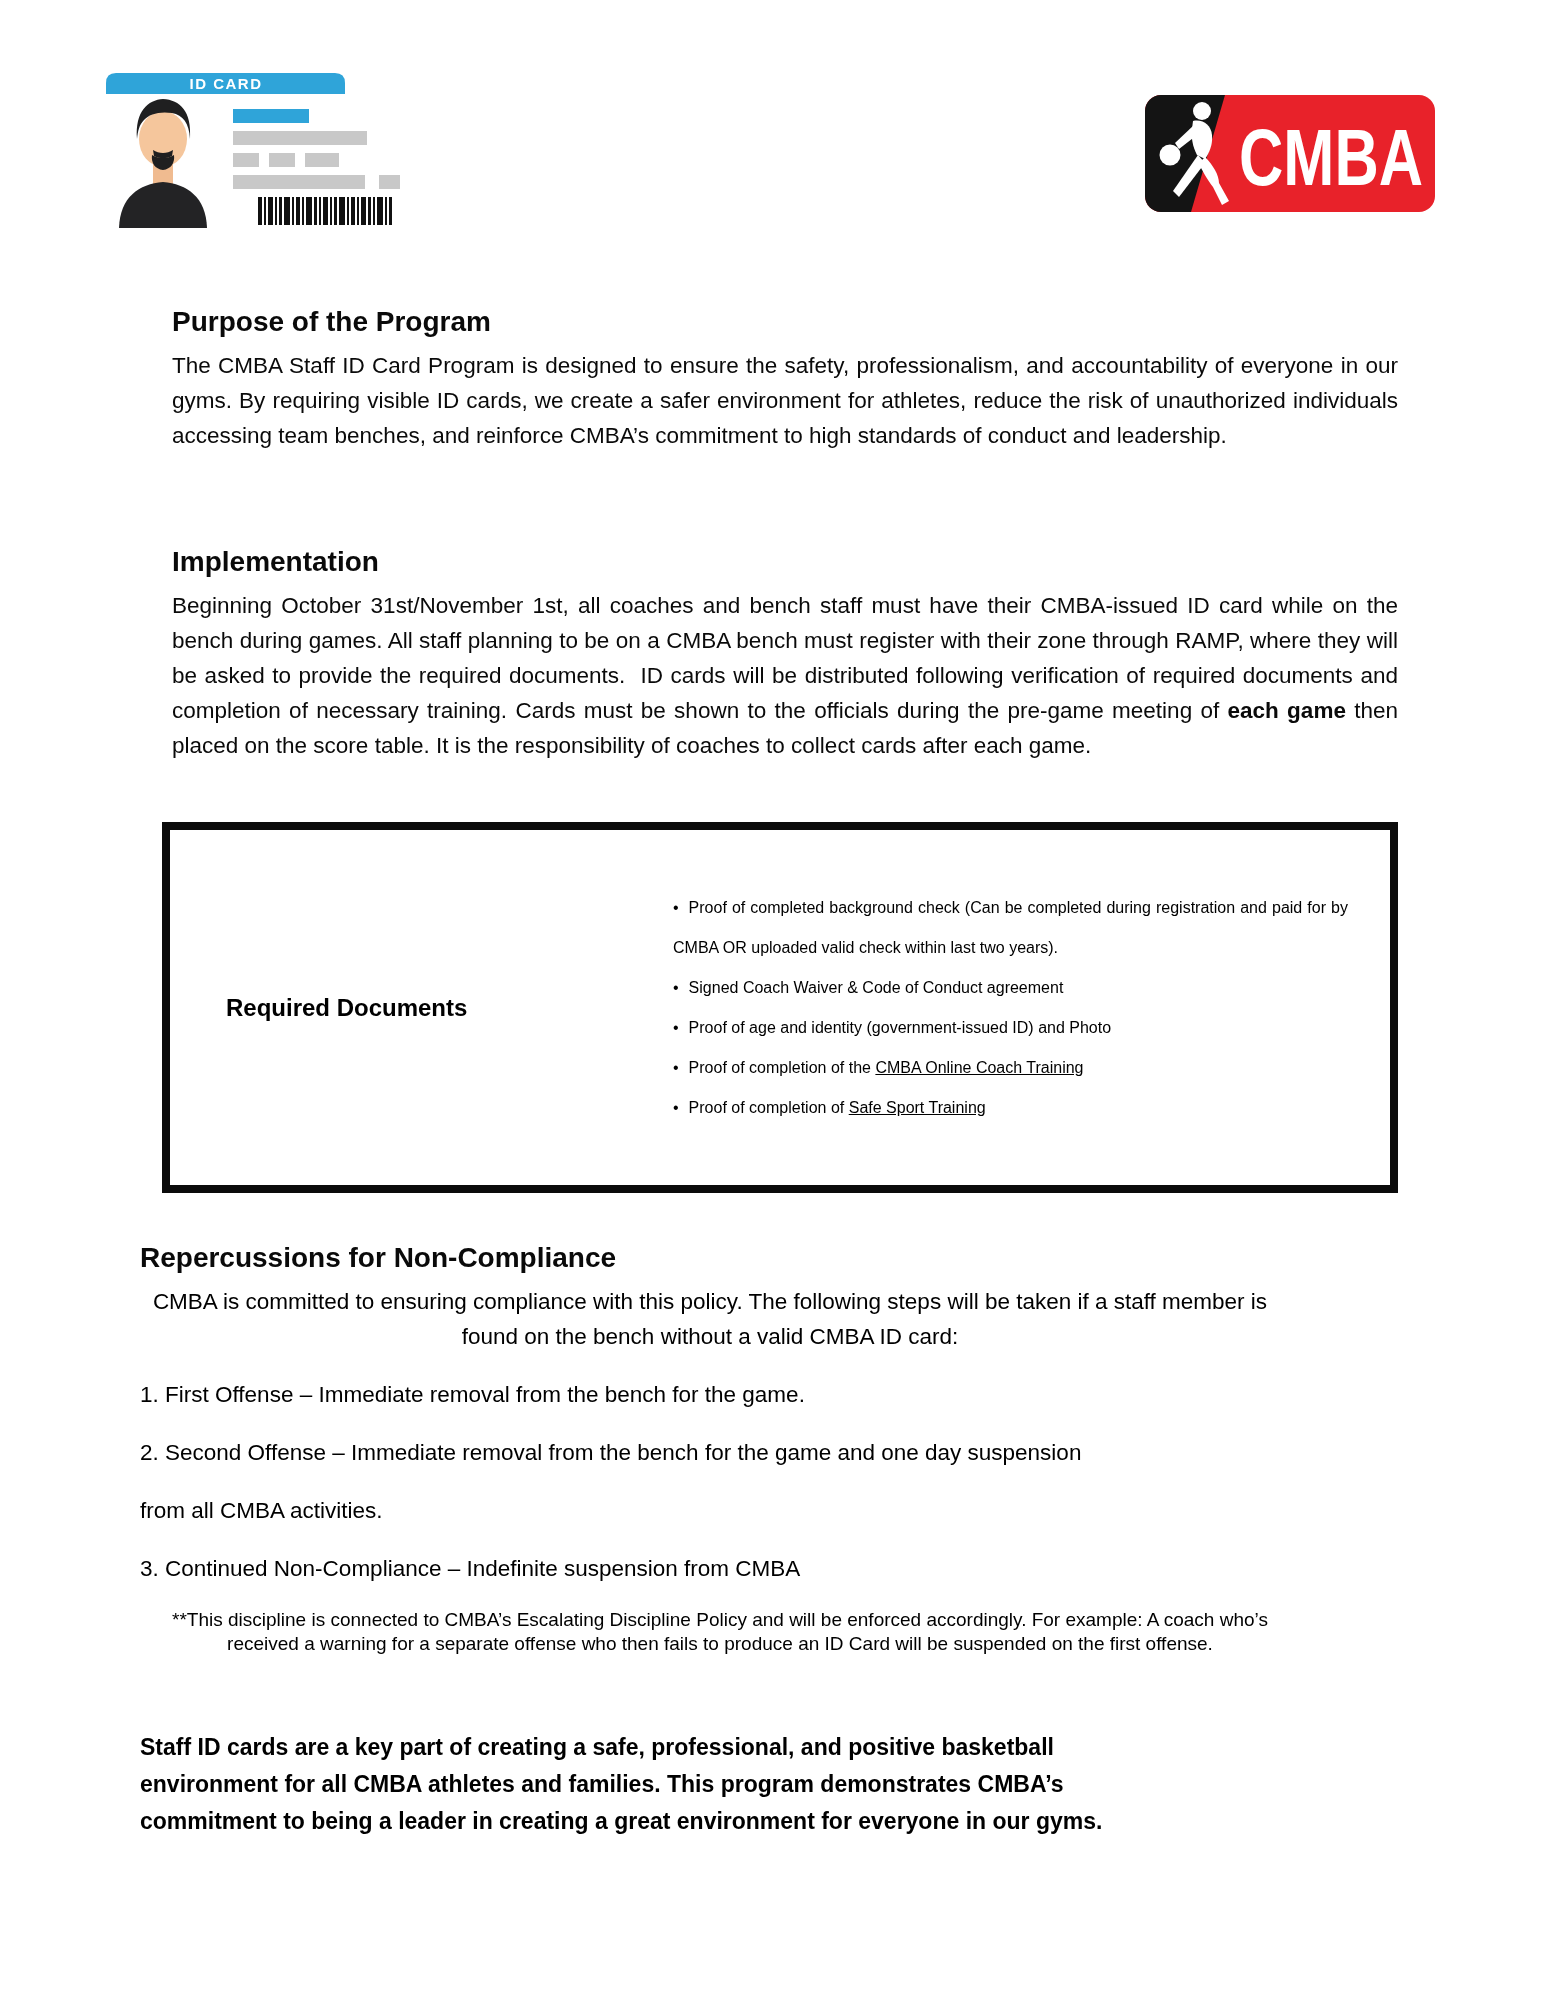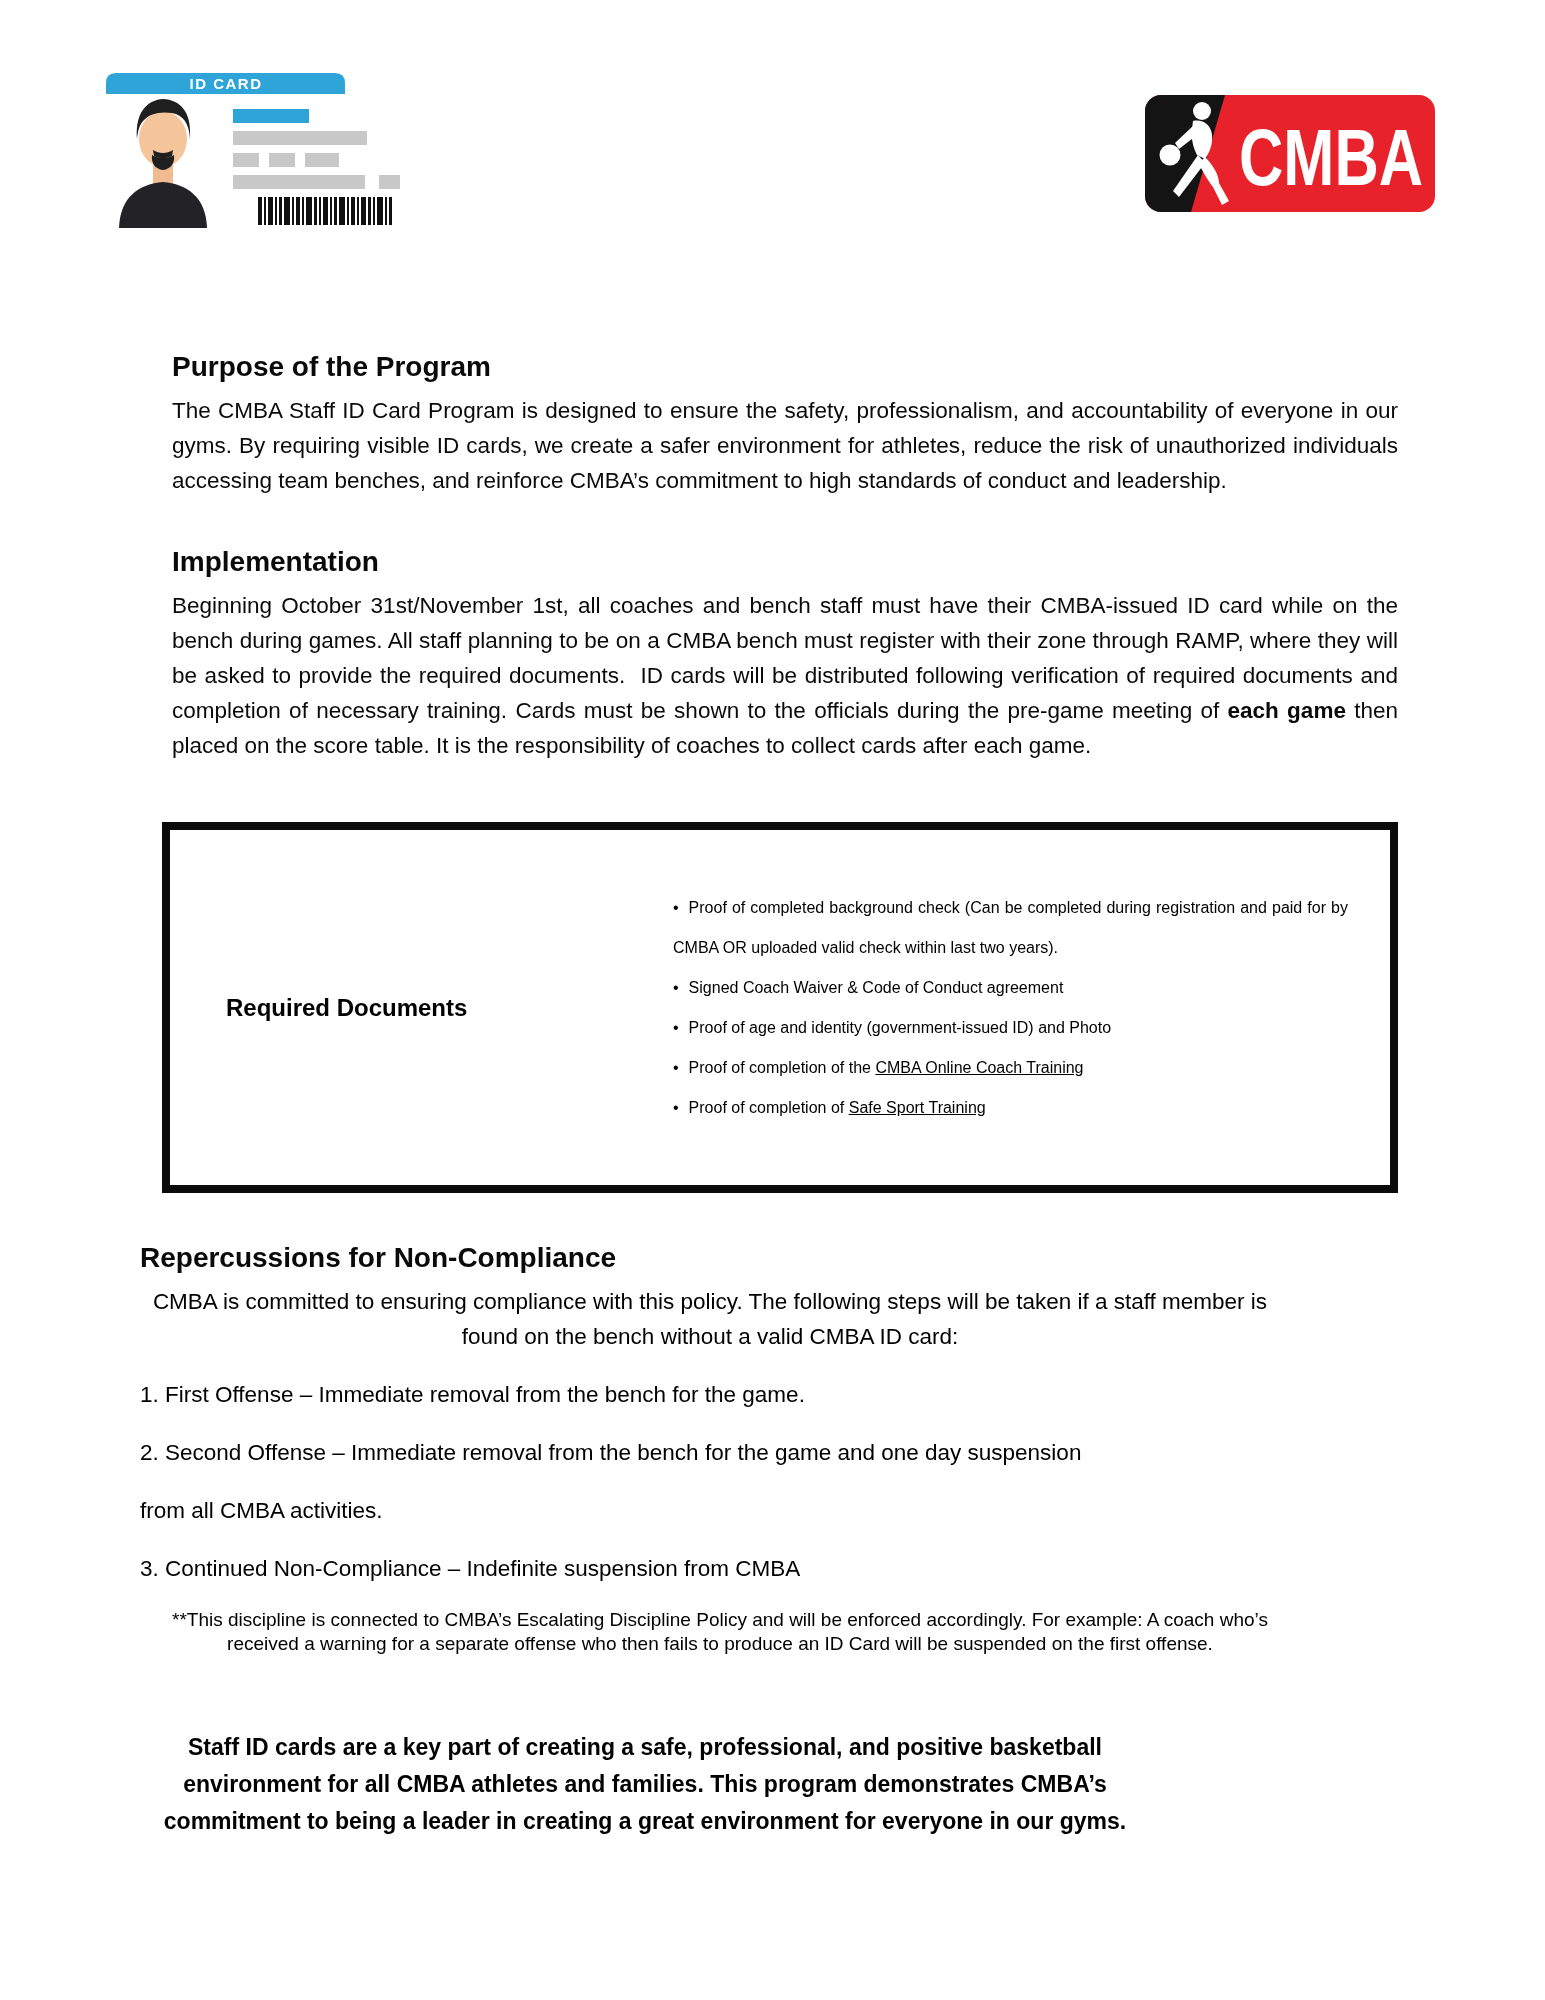--- a/index.html
+++ b/index.html
@@ -14,21 +14,21 @@
   #idcard-icon { left:106px; top:73px; width:295px; height:155px; }
   #cmba-logo   { left:1145px; top:95px; width:290px; height:117px; }
 
   
   .doc-h {
     font-size:28px; font-weight:bold; margin:0 0 10px 0; color:#0a0a0a;
   }
   .body-text {
     font-size:22.5px; line-height:35px; margin:0; text-align:justify; color:#0a0a0a;
   }
-  #sec-purpose        { top:306px; left:172px; width:1226px;margin-top:45px; }
+  #sec-purpose        { top:306px; left:172px; width:1226px; }
   #sec-implementation { top:546px; left:172px; width:1226px; }
 
   
   #doc-table {
     top:822px; left:162px; width:1236px; height:371px;
     border:8px solid #0b0b0b; box-sizing:border-box;
     display:flex; align-items:center; background:#fff;
   }
   .label-cell {
     width:495px; box-sizing:border-box; padding-left:48px;
@@ -48,21 +48,21 @@
     width:1140px; font-size:22.5px; line-height:35px; margin:0; text-align:center;
   }
   .offense { font-size:22.5px; line-height:35px; margin:23px 0 0 0; }
   .footnote {
     margin-top:22px; width:1160px; font-size:19px; line-height:24px;text-align:center;
   }
 
   
   #closing {
     top:1706px; left:140px; width:1010px;
-    font-size:23px; font-weight:bold; line-height:37px;text-align:center;
+    font-size:23px; font-weight:bold; line-height:37px;
   }
 </style>
 </head>
 <body>
 
 <svg id="idcard-icon" class="abs" viewBox="0 0 295 155" aria-hidden="true">
 
   <g>
     <path d="M10,0 H229 Q239,0 239,10 V21 H0 V10 Q0,0 10,0 Z" fill="#2fa4d9"></path>
     <text x="120" y="16" text-anchor="middle" font-size="15" font-weight="bold" letter-spacing="1.5" fill="#ffffff" font-family="&quot;Liberation Sans&quot;,&quot;DejaVu Sans&quot;,sans-serif">ID CARD</text>

